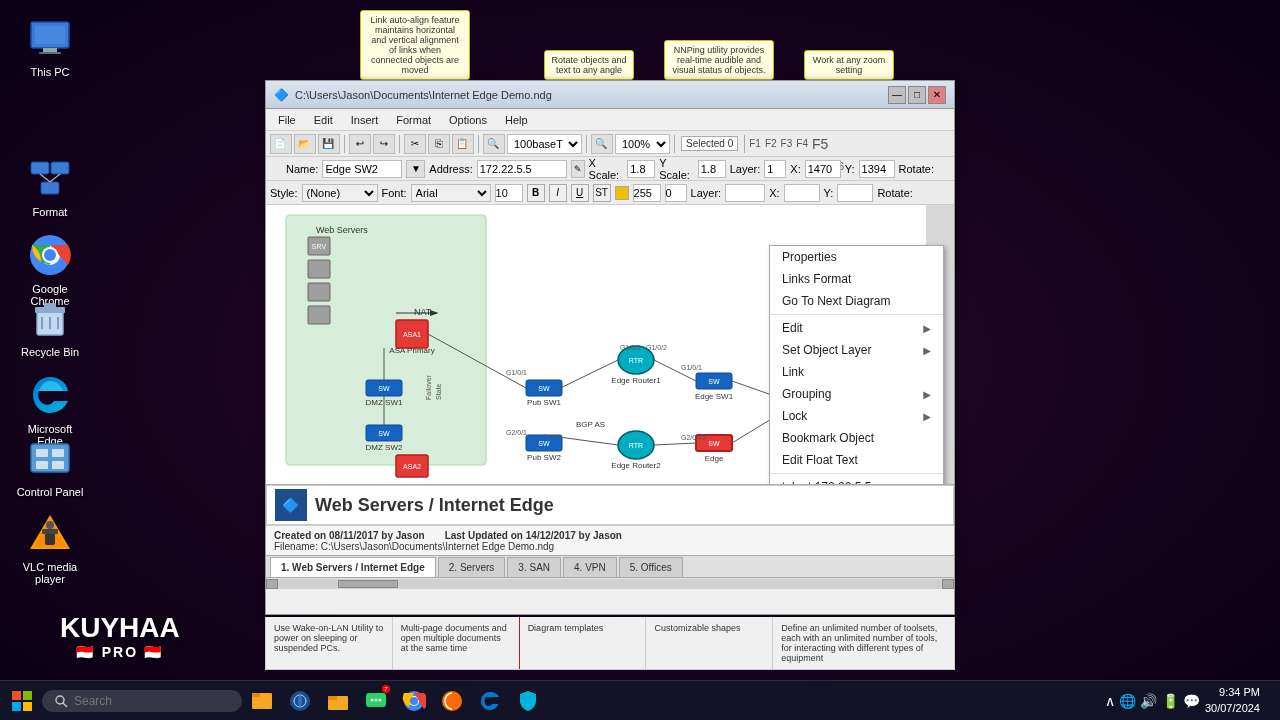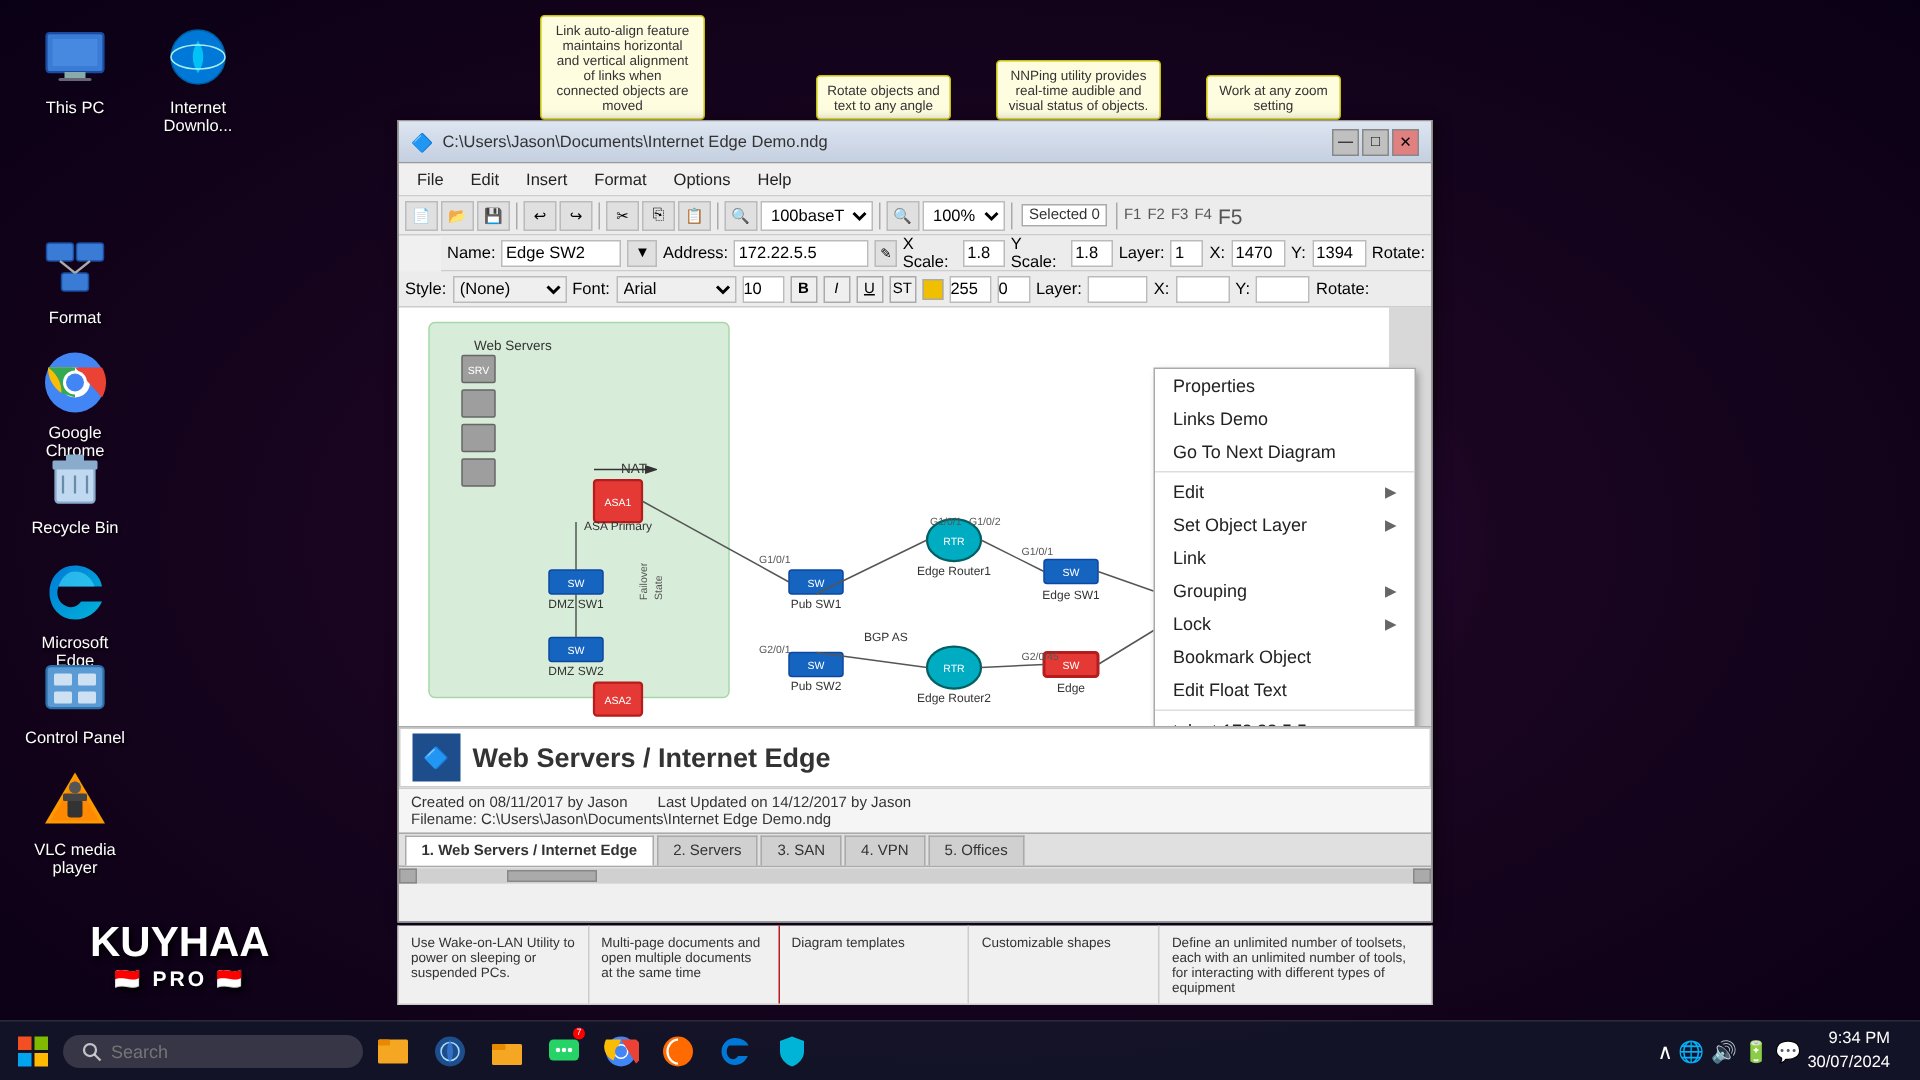--- a/index.html
+++ b/index.html
@@ -157,24 +157,23 @@
       margin: 0 2px;
     }
 
     
     .name-bar {
       height: 24px;
       background: #ececec;
       border-bottom: 1px solid #ccc;
       display: flex;
       align-items: center;
-      padding: 0 4px;
+      padding: 0 20px;
       gap: 4px;
       font-size: 11px;
-      margin-left: 28px;
     }
     .name-bar input {
       height: 18px;
       font-size: 11px;
       border: 1px solid #bbb;
       padding: 0 2px;
     }
 
     
     .style-bar {
@@ -230,20 +229,21 @@
       display: flex;
       flex-direction: column;
       justify-content: center;
       padding: 2px 8px;
       font-size: 10px;
       color: #333;
     }
     .file-bar-row {
       display: flex;
       gap: 20px;
+      font-weight: bold;
     }
 
     
     .title-box {
       height: 40px;
       background: white;
       border: 1px solid #ccc;
       display: flex;
       align-items: center;
       padding: 0 8px;
@@ -375,30 +375,20 @@
         <svg width="42" height="36" viewBox="0 0 42 36">
           <rect x="2" y="2" width="38" height="26" rx="2" fill="#3a7bd5" stroke="#1a4ba0" stroke-width="1.5"></rect>
           <rect x="6" y="6" width="30" height="18" fill="#6af" opacity="0.3"></rect>
           <rect x="14" y="28" width="14" height="4" fill="#8aa"></rect>
           <rect x="10" y="32" width="22" height="2" rx="1" fill="#667"></rect>
         </svg>
       </div>
       <div class="icon-label">This PC</div>
     </div>
 
-    <div class="desktop-icon">
-      <div class="icon-img">
-        <svg width="42" height="42" viewBox="0 0 42 42">
-          <circle cx="21" cy="21" r="18" fill="#0078d7" stroke="#005fa3" stroke-width="1"></circle>
-          <path d="M21 10 Q28 21 21 32 Q14 21 21 10Z" fill="#00d4ff" opacity="0.8"></path>
-          <ellipse cx="21" cy="21" rx="18" ry="8" fill="none" stroke="#aee" stroke-width="1"></ellipse>
-        </svg>
-      </div>
-      <div class="icon-label">Internet Downlo...</div>
-    </div>
   </div>
 
   <div style="position:absolute;top:150px;left:10px;display:flex;flex-direction:column;gap:5px;">
 
     <div class="desktop-icon">
       <div class="icon-img">
         <svg width="42" height="36" viewBox="0 0 42 36">
           <rect x="2" y="2" width="18" height="12" rx="2" fill="#3a7bd5" stroke="#1a4ba0" stroke-width="1"></rect>
           <rect x="22" y="2" width="18" height="12" rx="2" fill="#3a7bd5" stroke="#1a4ba0" stroke-width="1"></rect>
           <rect x="12" y="22" width="18" height="12" rx="2" fill="#3a7bd5" stroke="#1a4ba0" stroke-width="1"></rect>
@@ -685,21 +675,21 @@
 
         <defs>
           <marker id="arrow" markerWidth="8" markerHeight="8" refX="6" refY="3" orient="auto">
             <path d="M0,0 L0,6 L9,3 z" fill="#333"></path>
           </marker>
         </defs>
       </svg>
 
       <div class="context-menu" style="position:absolute;right:10px;top:40px;width:175px;">
         <div class="ctx-item">Properties</div>
-        <div class="ctx-item">Links Demo</div>
+        <div class="ctx-item">Links Format</div>
         <div class="ctx-item">Go To Next Diagram</div>
         <div class="ctx-sep"></div>
         <div class="ctx-item">
           <span>Edit</span>
           <span class="ctx-arrow">▶</span>
         </div>
         <div class="ctx-item">
           <span>Set Object Layer</span>
           <span class="ctx-arrow">▶</span>
         </div>

